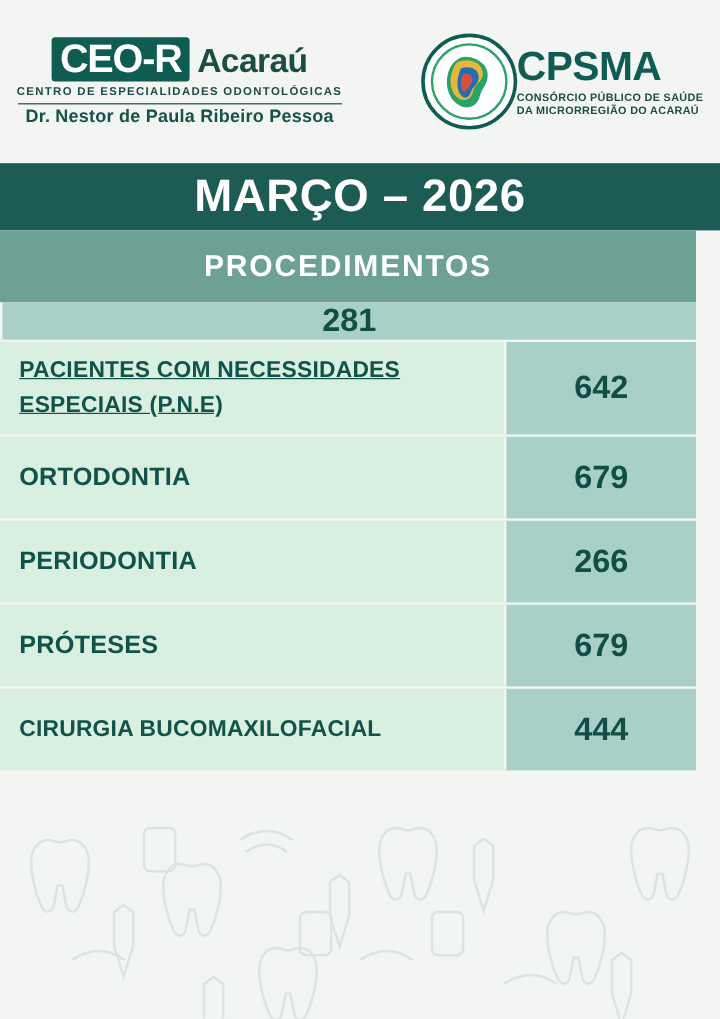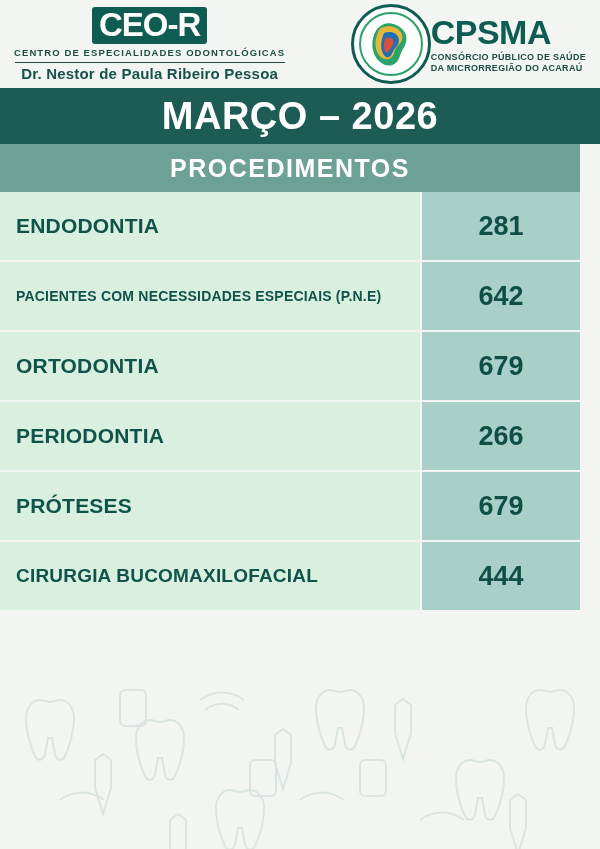--- a/index.html
+++ b/index.html
@@ -29,21 +29,21 @@
     width: 600px;
     height: 849px;
     opacity: 0.10;
     z-index: 0;
   }
 
   
   .header {
     position: relative;
     z-index: 2;
-    height: 88px;
+    height: 136px;
     background: #f2f5f1;
     display: flex;
     align-items: center;
     justify-content: space-between;
     padding: 0 14px;
     box-sizing: border-box;
   }
   .logo-left {
     display: flex;
     flex-direction: column;
@@ -155,21 +155,21 @@
     font-weight: bold;
     letter-spacing: 0.5px;
   }
 
   
   .sub-band {
     position: relative;
     z-index: 2;
     width: 580px;
     background: #6ea195;
-    height: 48px;
+    height: 60px;
     display: flex;
     align-items: center;
     justify-content: center;
   }
   .sub-band .sub-title {
     color: #ffffff;
     font-size: 25px;
     font-weight: bold;
     letter-spacing: 1.5px;
   }
@@ -193,22 +193,23 @@
     color: #10534b;
     font-weight: bold;
     display: flex;
     align-items: center;
     padding: 10px 16px;
     font-size: 21px;
     letter-spacing: 0.2px;
     min-height: 68px;
   }
   .cell-label.small {
-    font-size: 14px;
+    font-size: 19px;
     line-height: 1.5;
+    text-decoration: underline;
   }
   .cell-label.medium {
     font-size: 19px;
   }
   .cell-value {
     flex: 1;
     background: #a9cfc9;
     color: #0f4f48;
     font-weight: bold;
     font-size: 27px;
@@ -259,20 +260,21 @@
         <rect x="120" y="690" width="26" height="36" rx="5"></rect>
         <rect x="250" y="760" width="26" height="36" rx="5"></rect>
       </g>
     </g>
   </svg>
 
   <div class="header">
     <div class="logo-left">
       <div class="ceo-row">
         <span class="ceo-box">CEO-R</span>
+        <span class="acarau">Acaraú</span>
       </div>
       <div class="ceo-sub">CENTRO DE ESPECIALIDADES ODONTOLÓGICAS</div>
       <div class="ceo-rule"></div>
       <div class="ceo-doctor">Dr. Nestor de Paula Ribeiro Pessoa</div>
     </div>
 
     <div class="logo-right">
       <div class="cpsma-emblem">
         <span class="ring"></span>
         <svg viewBox="0 0 74 74" width="74" height="74" xmlns="http://www.w3.org/2000/svg">
@@ -296,21 +298,20 @@
     <span class="title">MARÇO – 2026</span>
   </div>
 
   <div class="sub-band">
     <span class="sub-title">PROCEDIMENTOS</span>
   </div>
 
   <div class="table">
 
     <div class="row">
-      <div class="cell-label">ENDODONTIA</div>
       <div class="cell-value">281</div>
     </div>
 
     <div class="row">
       <div class="cell-label small">PACIENTES COM NECESSIDADES ESPECIAIS (P.N.E)</div>
       <div class="cell-value">642</div>
     </div>
 
     <div class="row">
       <div class="cell-label">ORTODONTIA</div>

